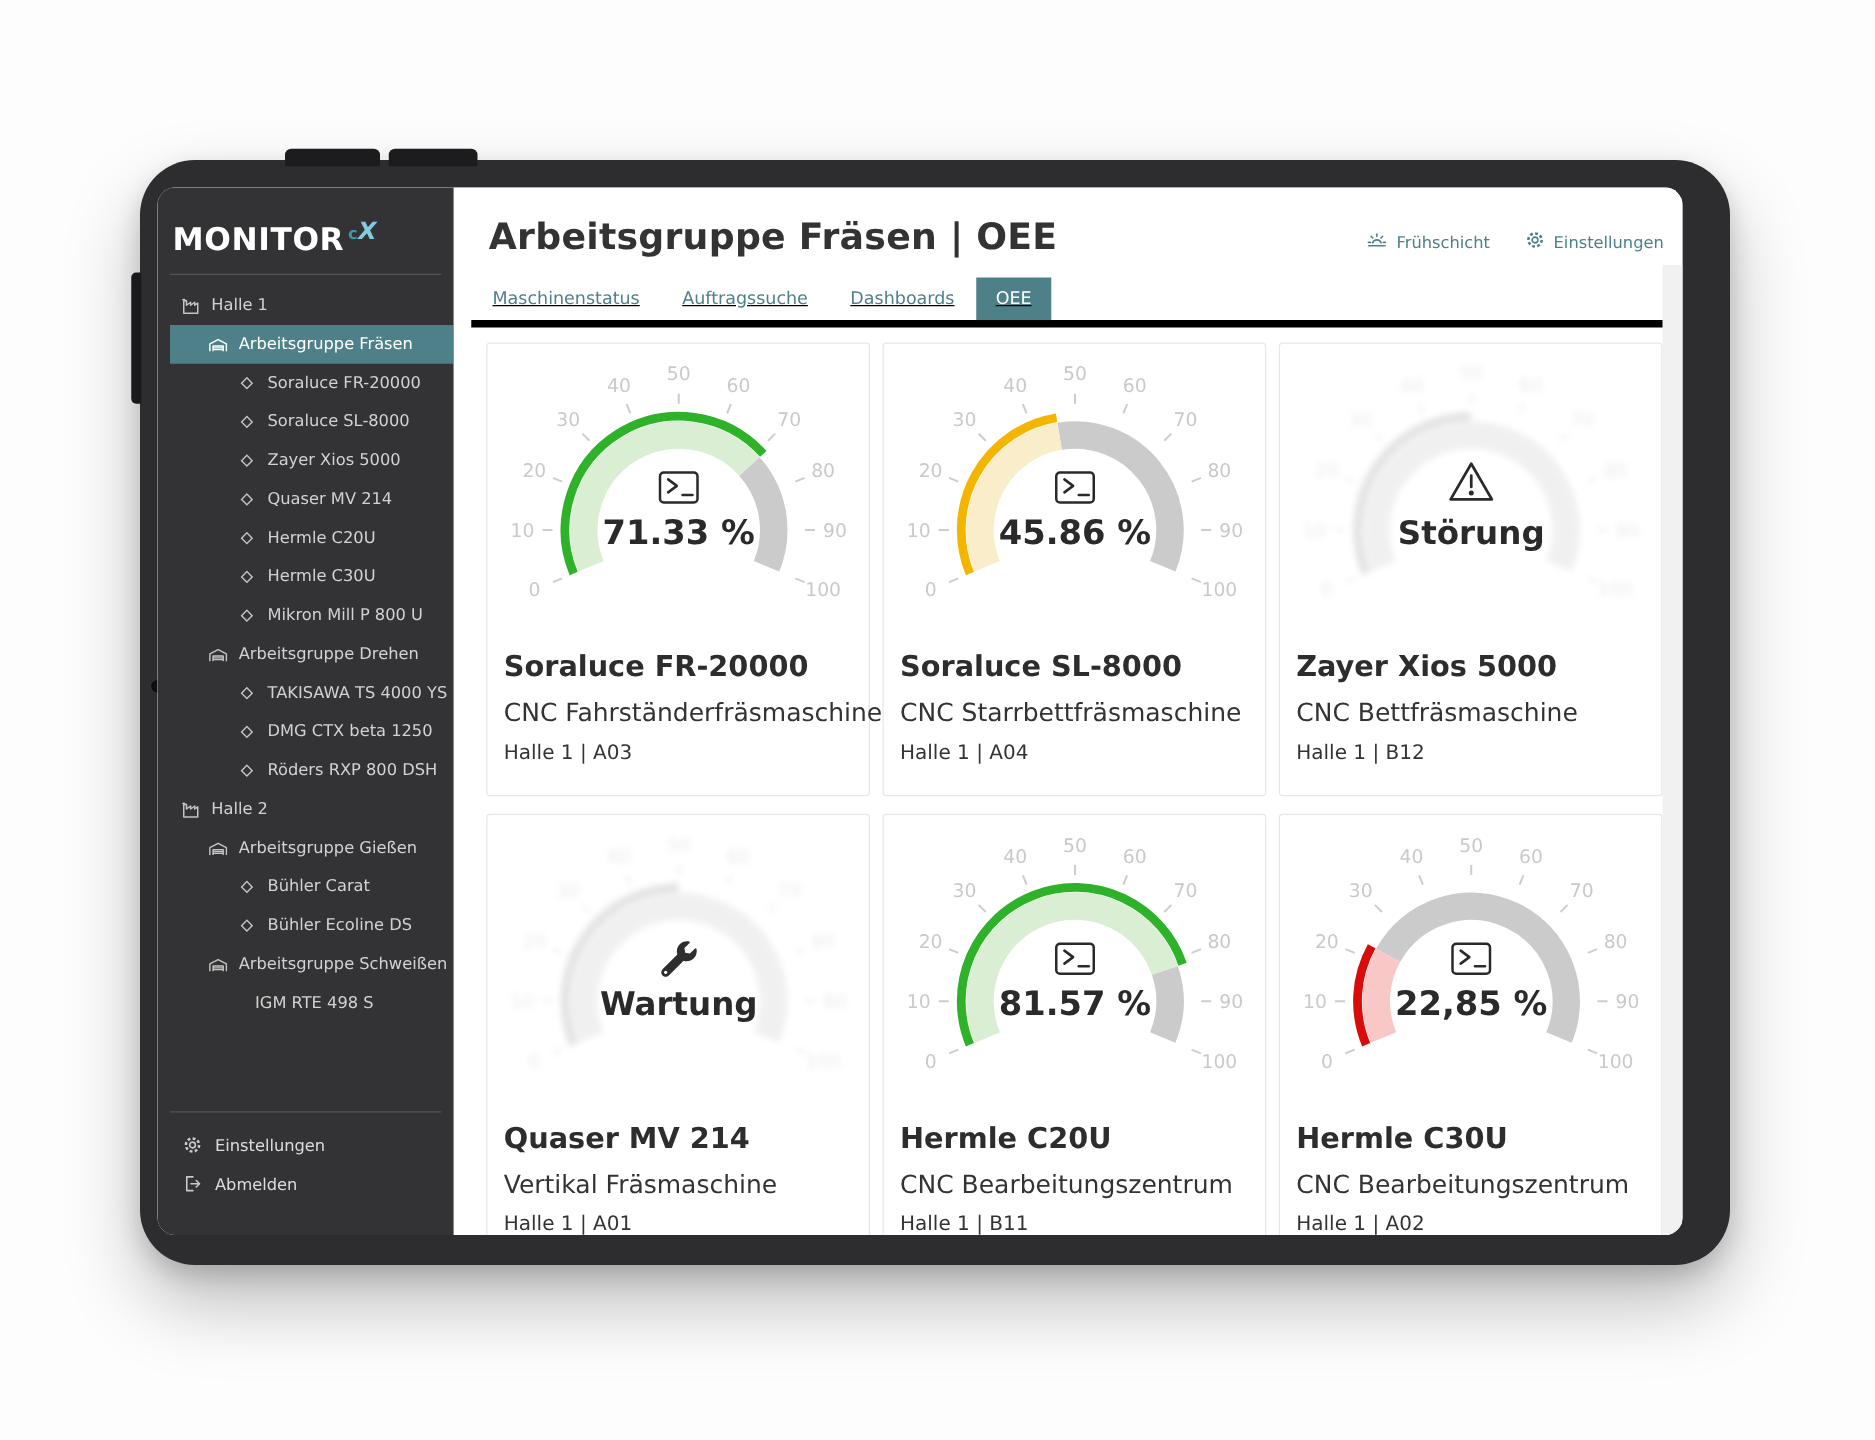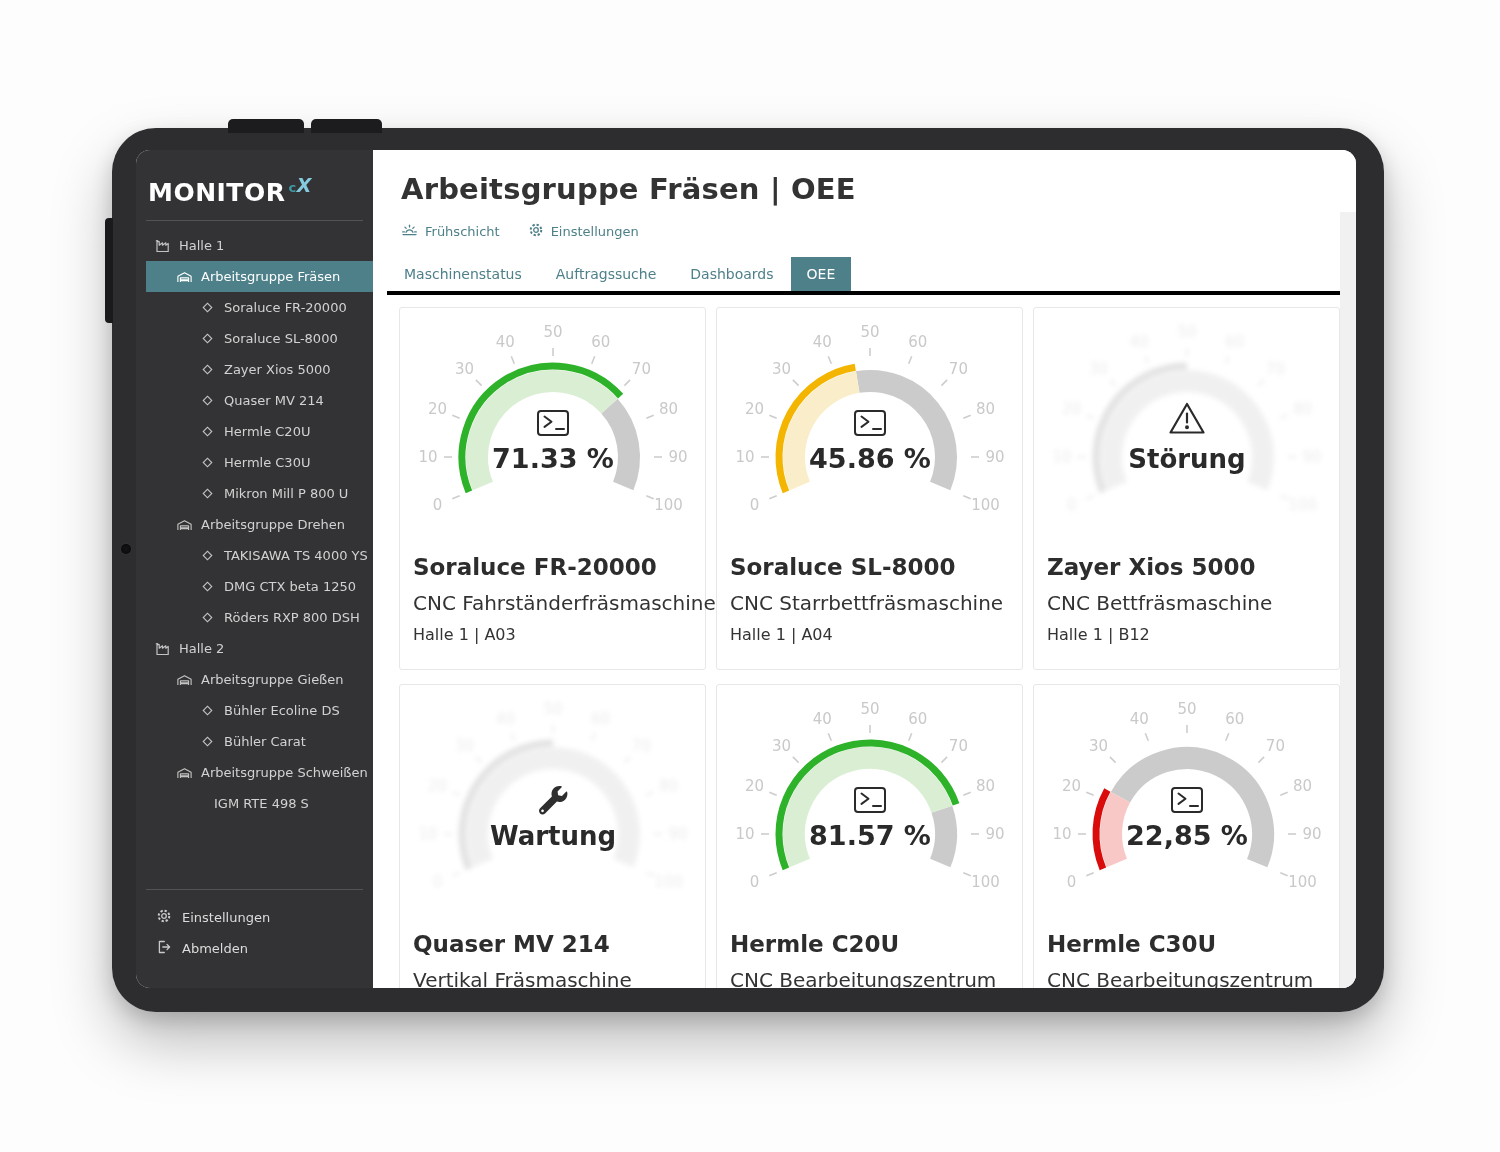--- a/index.html
+++ b/index.html
@@ -15,21 +15,21 @@
     box-shadow:0 30px 60px rgba(0,0,0,.26),0 8px 20px rgba(0,0,0,.16);
   }
   .hw-btn-top{position:absolute;top:-9px;height:14px;background:#1c1c1e;border-radius:5px 5px 0 0;}
   .hw-btn-top.b1{left:116px;width:76px;}
   .hw-btn-top.b2{left:199px;width:71px;}
   .hw-btn-left{position:absolute;left:-7px;top:90px;width:8px;height:105px;background:#1a1a1c;border-radius:4px 0 0 4px;}
   .hw-camera{position:absolute;left:9px;top:416px;width:10px;height:10px;border-radius:50%;
     background:#121214;box-shadow:inset 0 0 3px #000,0 0 1px rgba(255,255,255,.18);}
   
   .screen{
-    position:absolute;left:24px;top:22px;width:1220px;height:838px;border-radius:14px;
+    position:absolute;left:14px;top:22px;width:1220px;height:838px;border-radius:14px;
     overflow:hidden;display:flex;background:#fff;
   }
   
   .sidebar{width:237px;flex:none;background:#333335;color:#d6d6d6;position:relative;font-size:13px;}
   .logo{padding:24px 0 0 12px;color:#fff;font-size:25px;font-weight:bold;letter-spacing:.5px;white-space:nowrap;}
   .logo .sup-c{font-size:13px;color:#3f98a8;vertical-align:super;font-weight:bold;margin-left:3px;}
   .logo .sup-x{font-size:19px;color:#84cbdf;vertical-align:super;font-style:italic;font-weight:bold;}
   .side-divider{height:1px;background:rgba(255,255,255,.16);margin:13px 10px 0 10px;}
   .nav{margin-top:9px;}
   .nav-item{height:31px;display:flex;align-items:center;gap:8px;color:#d2d2d2;cursor:pointer;white-space:nowrap;}
@@ -39,25 +39,25 @@
   .nav-item.lvl3{padding-left:63px;}
   .nav-item.noicon{padding-left:78px;}
   .nav-item.active{background:#4e808a;color:#fff;margin-left:10px;padding-left:30px;}
   .nav-item.active svg *{stroke:#fff;}
   .sidebar-footer{position:absolute;left:0;right:0;bottom:24px;}
   .footer-divider{height:1px;background:rgba(255,255,255,.16);margin:0 10px 12px 10px;}
   .footer-item{height:31px;display:flex;align-items:center;gap:10px;padding-left:20px;color:#dcdcdc;cursor:pointer;}
   
   .main{flex:1;position:relative;background:#fff;}
   .scroll-track{position:absolute;right:0;top:62px;bottom:0;width:16px;background:#f1f1f1;}
-  .main-header{display:flex;justify-content:space-between;align-items:flex-start;padding:18px 15px 0 28px;flex-direction:column;}
+  .main-header{display:flex;justify-content:space-between;align-items:flex-start;padding:18px 15px 0 28px;}
   .page-title{font-size:29px;font-weight:bold;color:#333;margin:4px 0 0 0;letter-spacing:.2px;}
   .header-actions{display:flex;gap:28px;align-items:center;margin-top:16px;color:#4e808a;font-size:13px;}
   .action{display:flex;align-items:center;gap:7px;cursor:pointer;white-space:nowrap;}
-  .tabs{display:flex;align-items:flex-start;margin:16px 15px 0 14px;border-bottom:4px solid #000000;}
+  .tabs{display:flex;align-items:flex-start;margin:16px 15px 0 14px;border-bottom:6px solid #000000;text-decoration:underline;}
   .tab{padding:9px 17px;font-size:14px;color:#4e808a;cursor:pointer;white-space:nowrap;}
   .tab.active{background:#4e808a;color:#fff;padding:9px 16px;}
   
   .cards{display:grid;grid-template-columns:repeat(3,307px);gap:14px 10px;margin:12px 0 0 26px;}
   .card{width:307px;height:363px;background:#fff;border:1px solid #e7e7e7;border-radius:3px;box-sizing:border-box;}
   .gauge-wrap{padding-top:9px;height:213px;}
   .gauge-wrap svg{display:block;margin:0 auto;font-family:inherit;}
   .card-name{font-size:23px;font-weight:bold;color:#2d2d2d;margin:24px 0 0 13px;white-space:nowrap;}
   .card-type{font-size:20px;color:#333;margin:11px 0 0 13px;white-space:nowrap;}
   .card-loc{font-size:16px;color:#333;margin:10px 0 0 13px;white-space:nowrap;}
@@ -214,29 +214,29 @@
               </svg>
             </span>
             <span>Arbeitsgruppe Gießen</span>
           </div>
           <div class="nav-item lvl3">
             <span class="nicon">
               <svg width="15" height="15" viewBox="0 0 16 16">
                 <rect x="4.8" y="4.8" width="6.4" height="6.4" fill="none" stroke="#c3c3c3" stroke-width="1.2" transform="rotate(45 8 8)"></rect>
               </svg>
             </span>
+            <span>Bühler Carat</span>
+          </div>
+          <div class="nav-item lvl3">
+            <span class="nicon">
+              <svg width="15" height="15" viewBox="0 0 16 16">
+                <rect x="4.8" y="4.8" width="6.4" height="6.4" fill="none" stroke="#c3c3c3" stroke-width="1.2" transform="rotate(45 8 8)"></rect>
+              </svg>
+            </span>
             <span>Bühler Ecoline DS</span>
-          </div>
-          <div class="nav-item lvl3">
-            <span class="nicon">
-              <svg width="15" height="15" viewBox="0 0 16 16">
-                <rect x="4.8" y="4.8" width="6.4" height="6.4" fill="none" stroke="#c3c3c3" stroke-width="1.2" transform="rotate(45 8 8)"></rect>
-              </svg>
-            </span>
-            <span>Bühler Carat</span>
           </div>
           <div class="nav-item lvl2">
             <span class="nicon">
               <svg width="18" height="16" viewBox="0 0 18 16">
                 <g fill="none" stroke="#c3c3c3" stroke-width="1.2" stroke-linejoin="round">
                   <path d="M2 13.3 V7.1 L9 3.4 l7 3.7 v6.2"></path>
                   <path d="M4.7 13.3 V8.8 h8.6 v4.5"></path>
                   <path d="M4.7 10.4 h8.6 M4.7 11.9 h8.6"></path>
                 </g>
               </svg>

